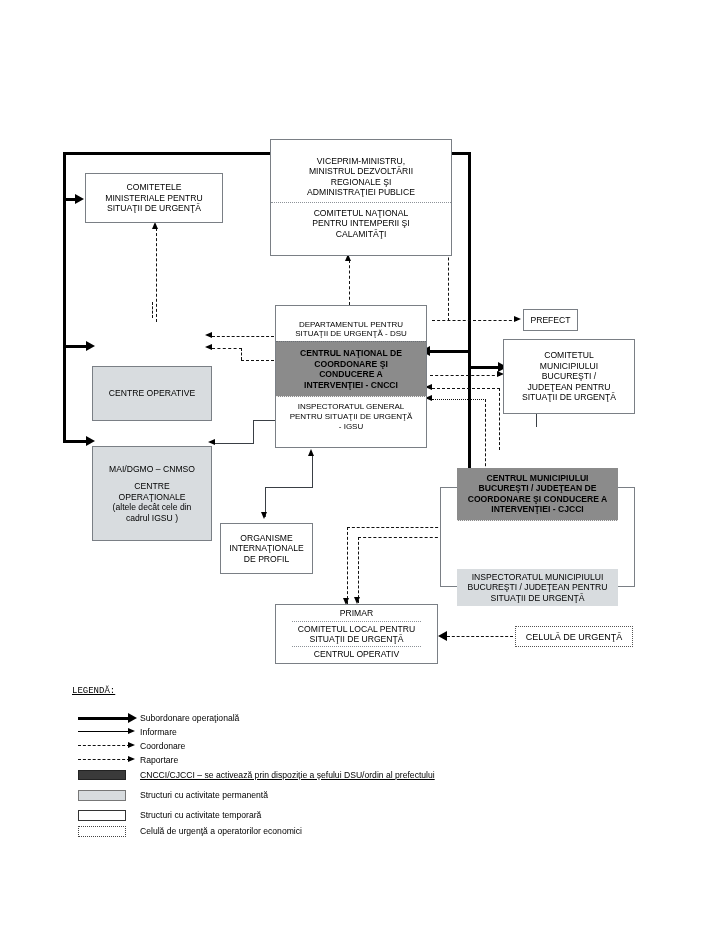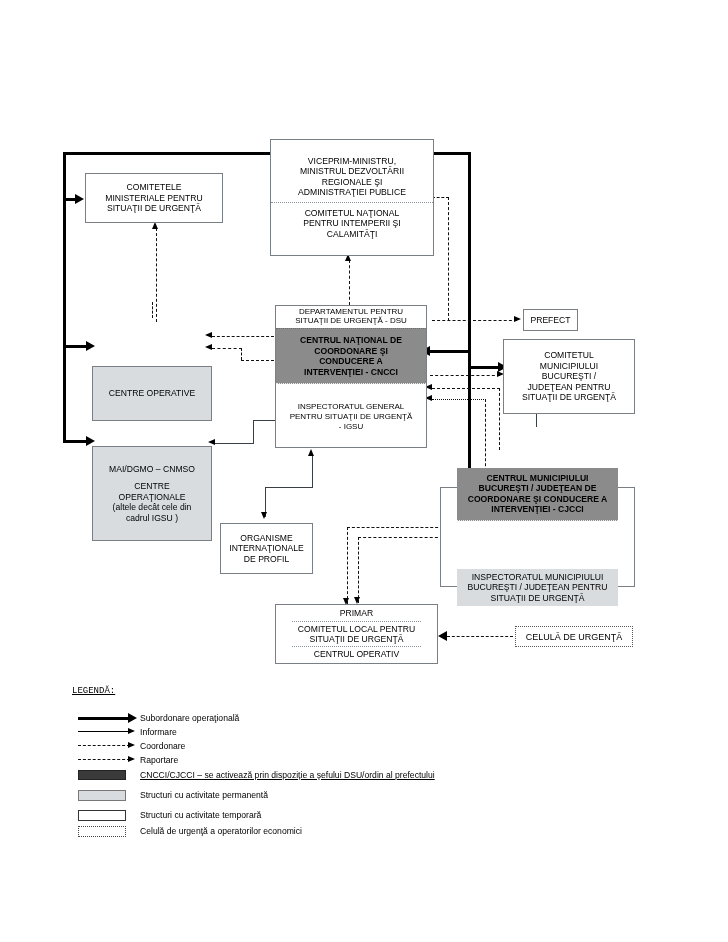--- a/index.html
+++ b/index.html
@@ -139,21 +139,21 @@
   <div class="arr arr-sm arr-r" style="left:440px;top:523px;"></div>
   <div class="arr arr-sm arr-d" style="left:343px;top:598px;"></div>
 
   <div class="dashdot-v" style="left:358px;top:537px;height:66px;"></div>
   <div class="dashdot-h" style="left:358px;top:537px;width:85px;"></div>
   <div class="arr arr-sm arr-d" style="left:354px;top:597px;"></div>
 
   <div class="dash-h" style="left:447px;top:636px;width:66px;"></div>
   <div class="arr arr-l" style="left:438px;top:631px;"></div>
 
-  <div class="box fill-light" style="left:270px;top:139px;width:164px;height:117px;padding:0;">
+  <div class="box fill-light" style="left:270px;top:139px;width:182px;height:117px;padding:0;">
     <div class="seg f85" style="padding:5px 4px 4px;">
       <span class="ln">VICEPRIM-MINISTRU,</span>
       <span class="ln">MINISTRUL DEZVOLTĂRII</span>
       <span class="ln">REGIONALE ŞI</span>
       <span class="ln">ADMINISTRAŢIEI PUBLICE</span>
     </div>
     <div class="seg seg-div f85" style="padding:5px 4px;">
       <span class="ln">COMITETUL NAŢIONAL</span>
       <span class="ln">PENTRU INTEMPERII ŞI</span>
       <span class="ln">CALAMITĂŢI</span>
@@ -183,21 +183,21 @@
     <div class="seg f8" style="padding:3px 3px 2px;">
       <span class="ln">DEPARTAMENTUL PENTRU</span>
       <span class="ln">SITUAŢII DE URGENŢĂ - DSU</span>
     </div>
     <div class="seg fill-dark f85 bold" style="padding:6px 3px;border-top:1px dotted #6a6f75;border-bottom:1px dotted #eee;">
       <span class="ln">CENTRUL NAŢIONAL DE</span>
       <span class="ln">COORDONARE ŞI</span>
       <span class="ln">CONDUCERE A</span>
       <span class="ln">INTERVENŢIEI - CNCCI</span>
     </div>
-    <div class="seg f8" style="padding:18px 2px;">
+    <div class="seg f8" style="padding:5px 2px;">
       <span class="ln">INSPECTORATUL GENERAL</span>
       <span class="ln">PENTRU SITUAŢII DE URGENŢĂ</span>
       <span class="ln">- IGSU</span>
     </div>
   </div>
 
   <div class="box fill-light f85" style="left:523px;top:309px;width:55px;height:22px;">
     <span class="ln">PREFECT</span>
   </div>
 

